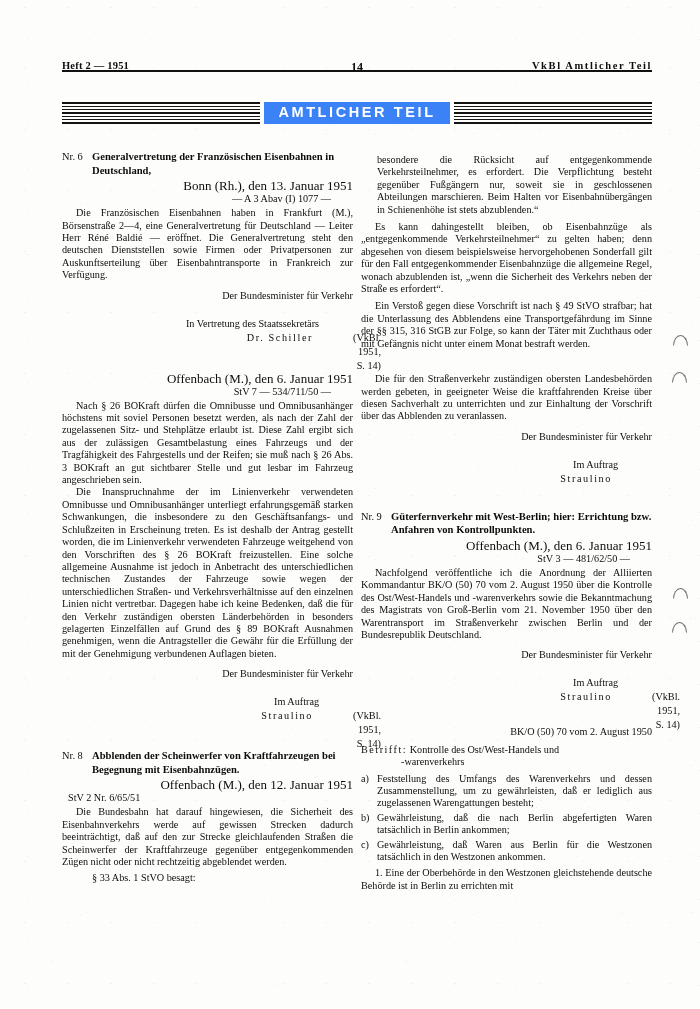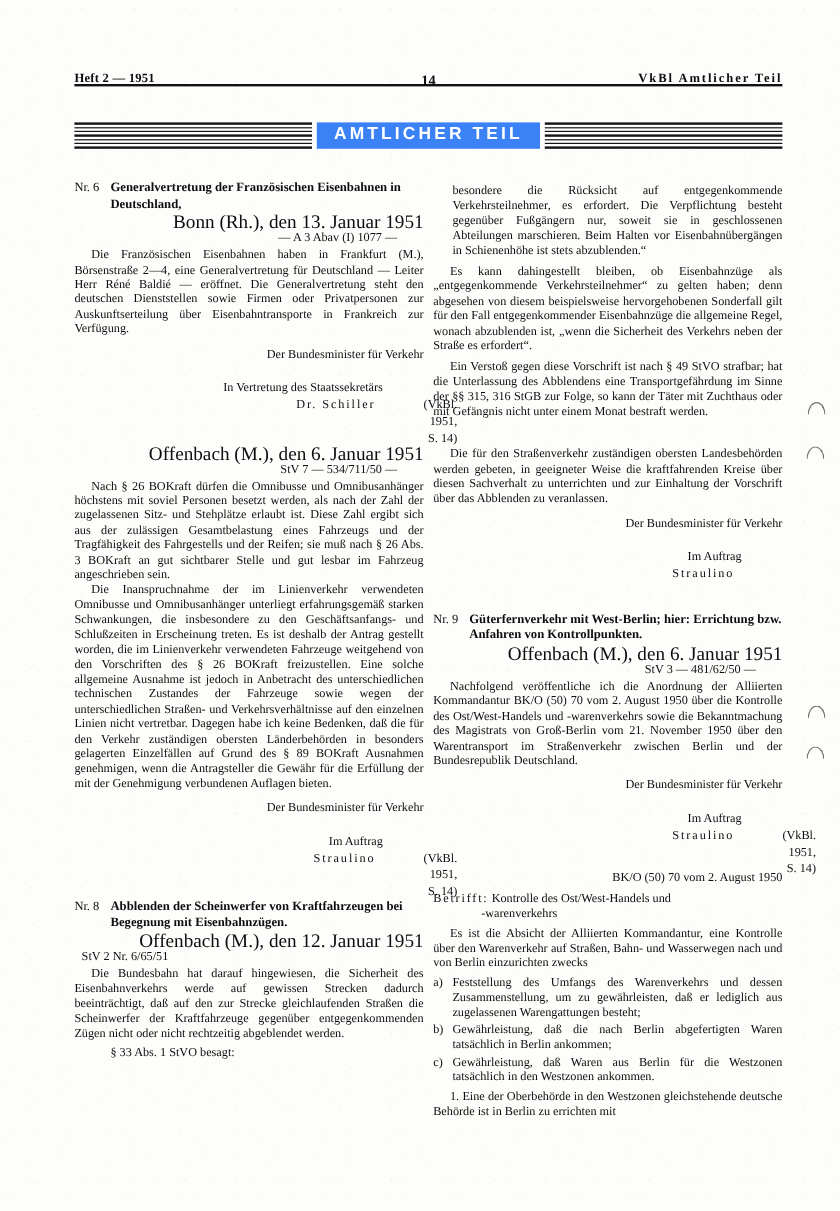--- a/index.html
+++ b/index.html
@@ -137,21 +137,21 @@
   .art-title .artno {
     display: inline-block;
     width: 30px;
     margin-left: -30px;
     font-weight: normal;
     font-size: 10.4px;
   }
   .place {
     text-align: right;
     margin: 1px 0 0 0;
-    font-size: 16px;
+    font-size: 13px;
     line-height: 13px;
   }
   .refno {
     text-align: right;
     margin: 0 0 2px 0;
     padding-right: 22px;
     font-size: 10.2px;
     line-height: 13px;
   }
   .refno.left-ref {
@@ -364,21 +364,20 @@
 
       <div class="gap-l"></div>
 
       <div class="article">
         <p class="org-ref">BK/O (50) 70 vom 2. August 1950</p>
         <p class="betrifft">
           <b class="spaced">Betrifft:</b>
           <span>Kontrolle des Ost/West-Handels und</span>
           <span class="sub">-warenverkehrs</span>
         </p>
-        <p class="body" style="margin-top:4px">Es ist die Absicht der Alliierten Kommandantur, eine Kontrolle über den Warenverkehr auf Straßen, Bahn- und Wasserwegen nach und von Berlin einzurichten zwecks</p>
         <ul class="lettered">
           <li>
             <span class="marker">a)</span>
             <span>Feststellung des Umfangs des Warenverkehrs und dessen Zusammenstellung, um zu gewährleisten, daß er lediglich aus zugelassenen Warengattungen besteht;</span>
           </li>
           <li>
             <span class="marker">b)</span>
             <span>Gewährleistung, daß die nach Berlin abgefertigten Waren tatsächlich in Berlin ankommen;</span>
           </li>
           <li>

